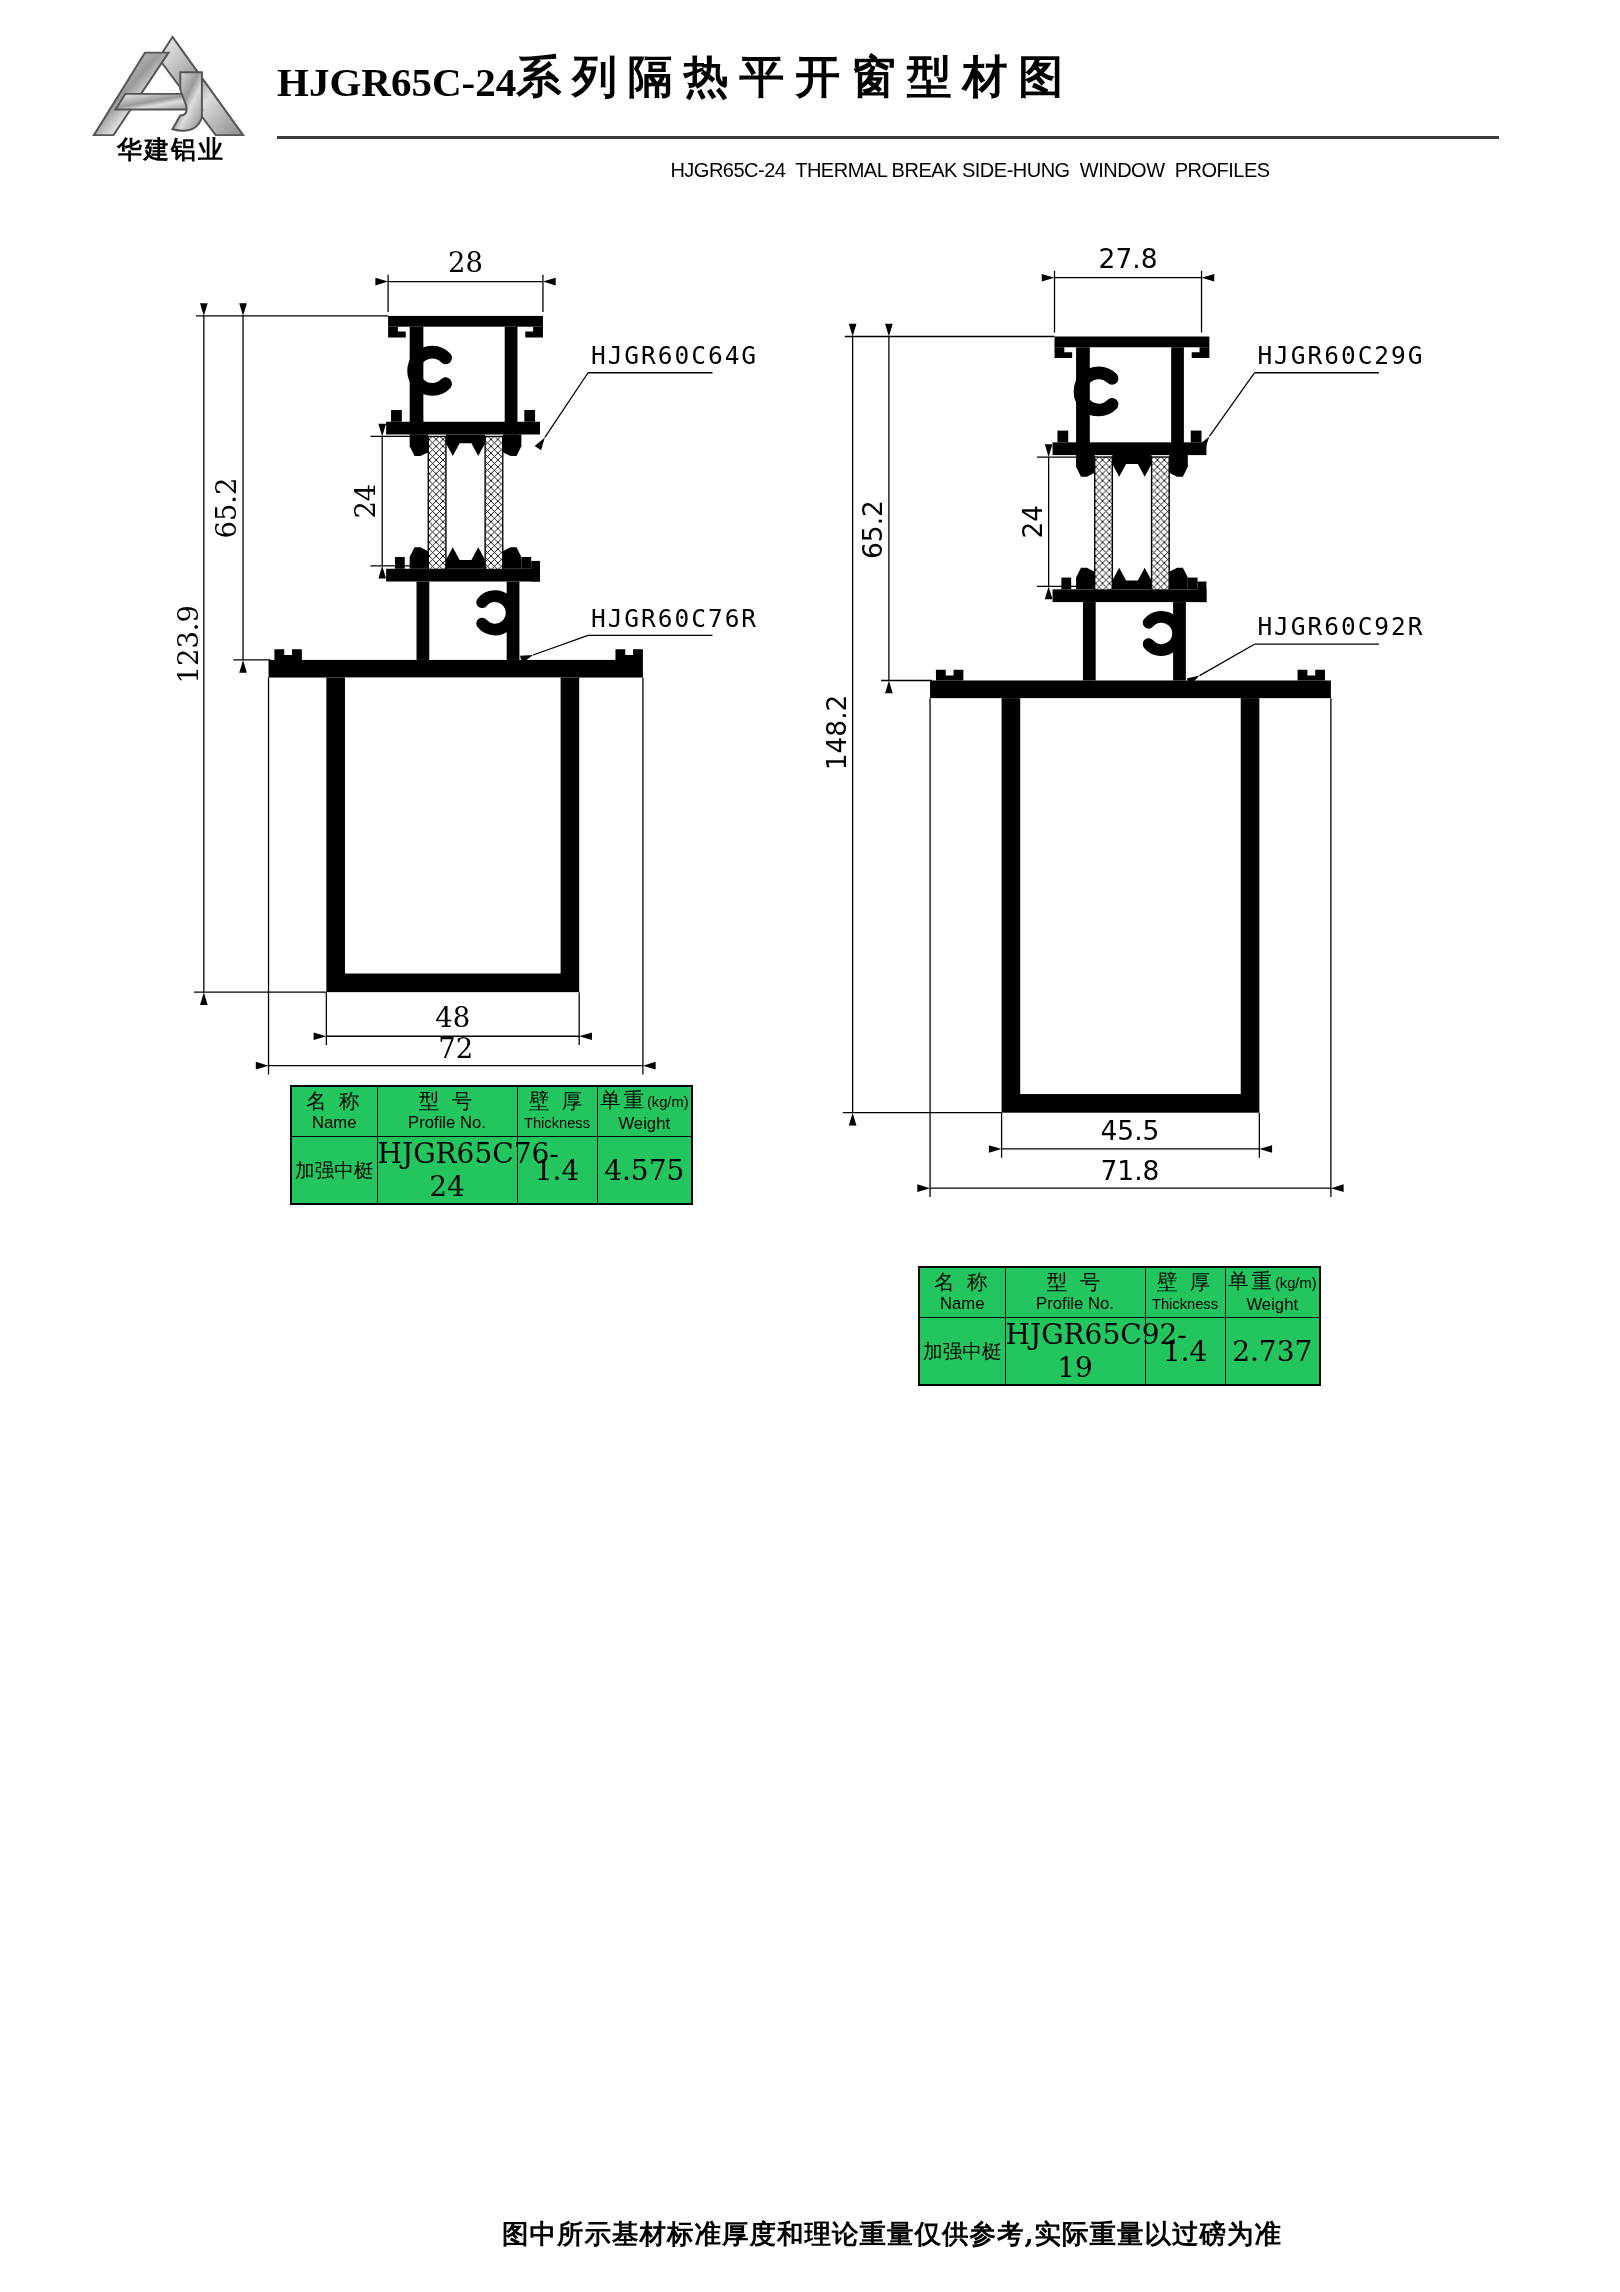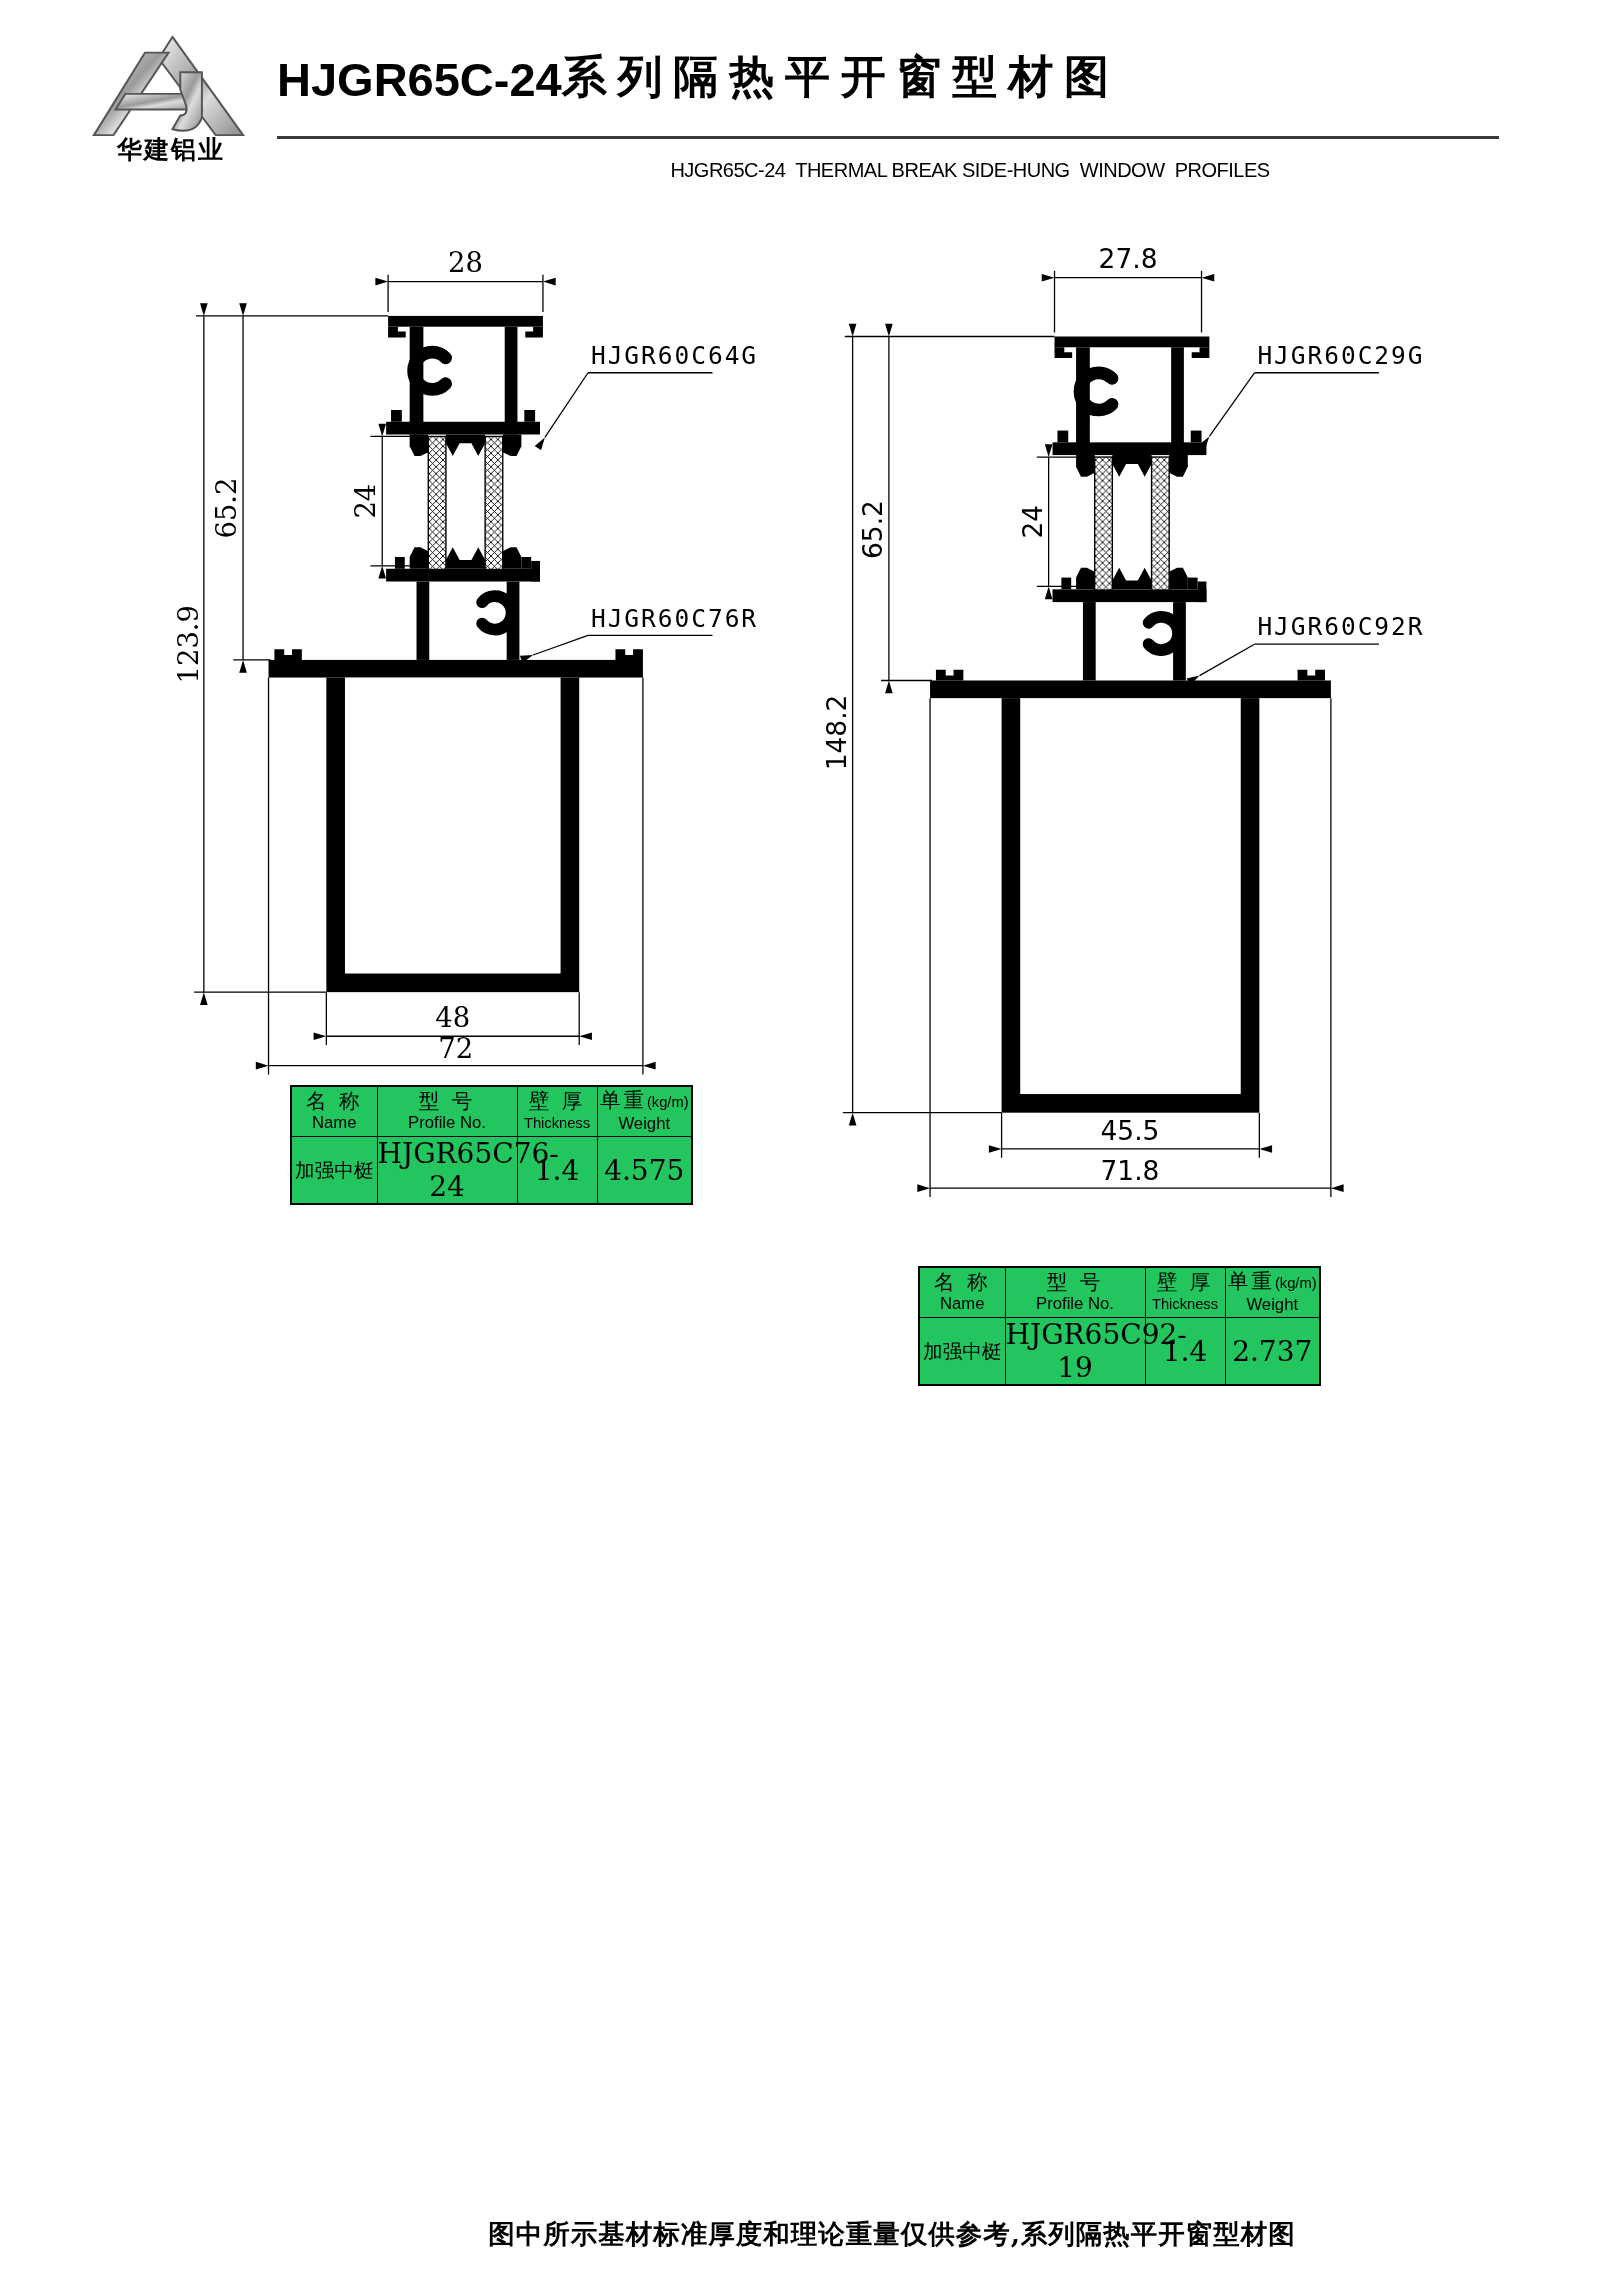--- a/index.html
+++ b/index.html
@@ -3,21 +3,21 @@
 <meta charset="utf-8">
 <style>
   html,body{margin:0;padding:0;background:#e8e8e8;}
   #page{position:relative;width:1620px;height:2293px;background:#ffffff;overflow:hidden;
         font-family:"Liberation Sans",sans-serif;color:#000;}
   
   #logo{position:absolute;left:86px;top:33px;width:167px;height:108px;}
   #logo-company{position:absolute;left:90px;top:133px;width:162px;text-align:center;
         font-family:"DejaVu Serif",serif;font-weight:bold;font-size:25px;letter-spacing:2px;}
   #title{position:absolute;left:277px;top:47px;width:1225px;white-space:pre;}
-  #title .model{font-family:Liberation Sans, sans-serif;font-weight:bold;font-size:47px;letter-spacing:0px;}
+  #title .model{font-family:Liberation Serif, serif;font-weight:bold;font-size:41px;letter-spacing:0px;}
   #title .zh{font-family:"DejaVu Serif",serif;font-weight:bold;font-size:45px;letter-spacing:10.8px;vertical-align:3.9px;}
   #title-rule{position:absolute;left:277px;top:136px;width:1222px;height:2.9px;background:#3a3a3a;}
   #subtitle{position:absolute;left:421px;top:159px;width:1098px;text-align:center;white-space:pre;
         font-size:20px;font-family:"Liberation Sans",sans-serif;letter-spacing:-0.5px;}
   
   #sheet{position:absolute;left:0;top:0;}
   .solid{fill:#000;stroke:none;}
   .thin{fill:none;stroke:#000;stroke-width:1.3px;}
   .strip{fill:url(#xh);stroke:#000;stroke-width:1.4px;}
   text{fill:#000;}
@@ -274,16 +274,16 @@
     </tr>
     <tr class="val">
       <td class="cname">加强中梃</td>
       <td>HJGR65C92-19</td>
       <td>1.4</td>
       <td>2.737</td>
     </tr>
   </tbody>
     </table>
 
-  <div id="footer-note">图中所示基材标准厚度和理论重量仅供参考,系列隔热平开窗型材图</div>
+  <div id="footer-note">图中所示基材标准厚度和理论重量仅供参考,实际重量以过磅为准</div>
 
 </div>
 
 
 </body></html>

